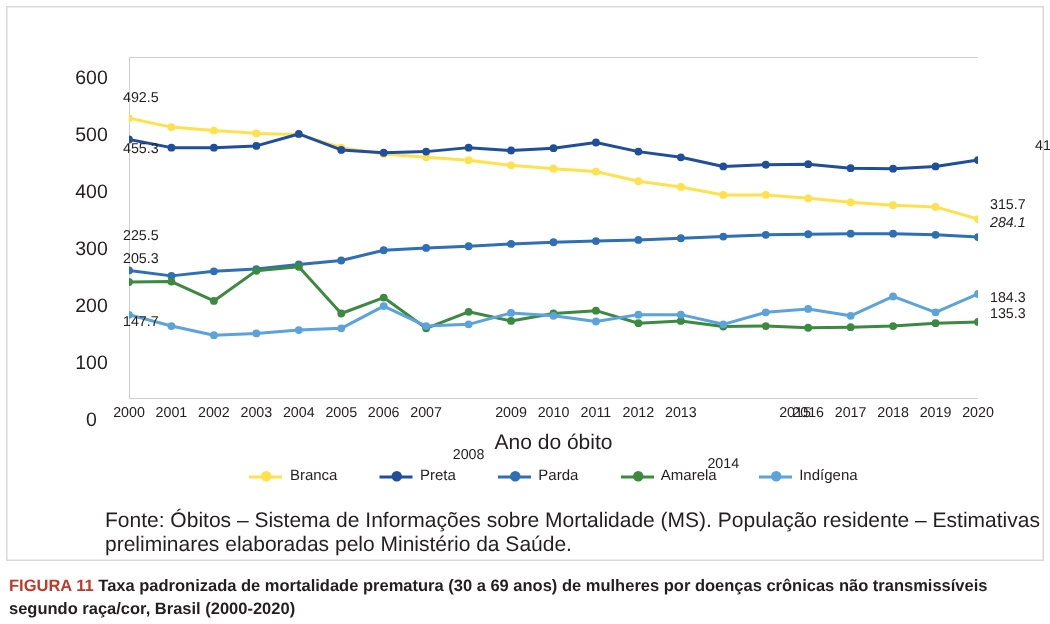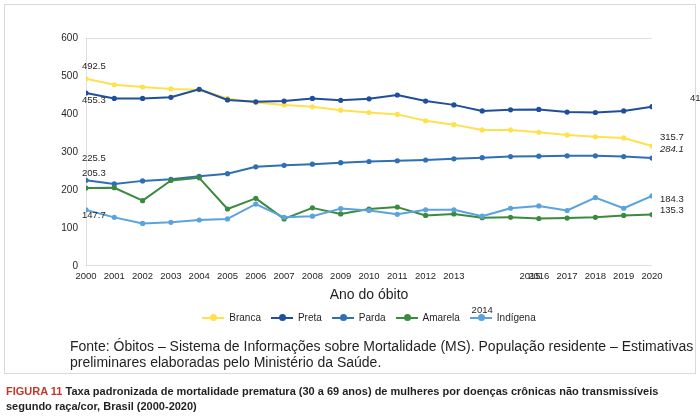--- a/index.html
+++ b/index.html
@@ -41,23 +41,24 @@
   #plot {
     position: absolute;
     left: 0;
     top: 0;
     width: 566px;
     height: 228px;
   }
   .y-tick {
     position: absolute;
     width: 34px;
-    text-align: right;
-    font-size: 10px;
-    color: #231f20;
+    text-align: center;
+    font-size: 13px;
+    color: #231f20;
+    margin-top: 12px;
   }
   .x-tick {
     position: absolute;
     top: 232px;
     width: 30px;
     text-align: center;
     font-size: 9.5px;
     color: #231f20;
   }
   .x-axis-title {
@@ -79,21 +80,21 @@
   
   #legend {
     position: absolute;
     left: 86px;
     top: 308px;
     width: 566px;
     height: 18px;
     display: flex;
     justify-content: center;
     align-items: center;
-    gap: 10px;
+    gap: 28px;
   }
   .legend-item {
     display: flex;
     align-items: center;
     gap: 5px;
     font-size: 10px;
     color: #231f20;
   }
   .legend-swatch {
     position: relative;
@@ -303,21 +304,21 @@
       <div class="y-tick" style="left: -42px; top: 32px;">500</div>
       <div class="y-tick" style="left: -42px; top: -6px;">600</div>
       <div class="x-tick" style="left: -15px;">2000</div>
       <div class="x-tick" style="left: 13.3px;">2001</div>
       <div class="x-tick" style="left: 41.6px;">2002</div>
       <div class="x-tick" style="left: 69.9px;">2003</div>
       <div class="x-tick" style="left: 98.2px;">2004</div>
       <div class="x-tick" style="left: 126.5px;">2005</div>
       <div class="x-tick" style="left: 154.8px;">2006</div>
       <div class="x-tick" style="left: 183.1px;">2007</div>
-      <div class="x-tick" style="left: 211.4px;">2008</div>
+      <div class="x-tick" style="left: 211.4px; margin-top: 28px;">2008</div>
       <div class="x-tick" style="left: 239.7px;">2009</div>
       <div class="x-tick" style="left: 268px;">2010</div>
       <div class="x-tick" style="left: 296.3px;">2011</div>
       <div class="x-tick" style="left: 324.6px;">2012</div>
       <div class="x-tick" style="left: 352.9px;">2013</div>
       <div class="x-tick" style="left: 381.2px; margin-top: 34px;">2014</div>
       <div class="x-tick" style="left: 429px;">2015</div>
       <div class="x-tick" style="left: 437.8px;">2016</div>
       <div class="x-tick" style="left: 466.1px;">2017</div>
       <div class="x-tick" style="left: 494.4px;">2018</div>

